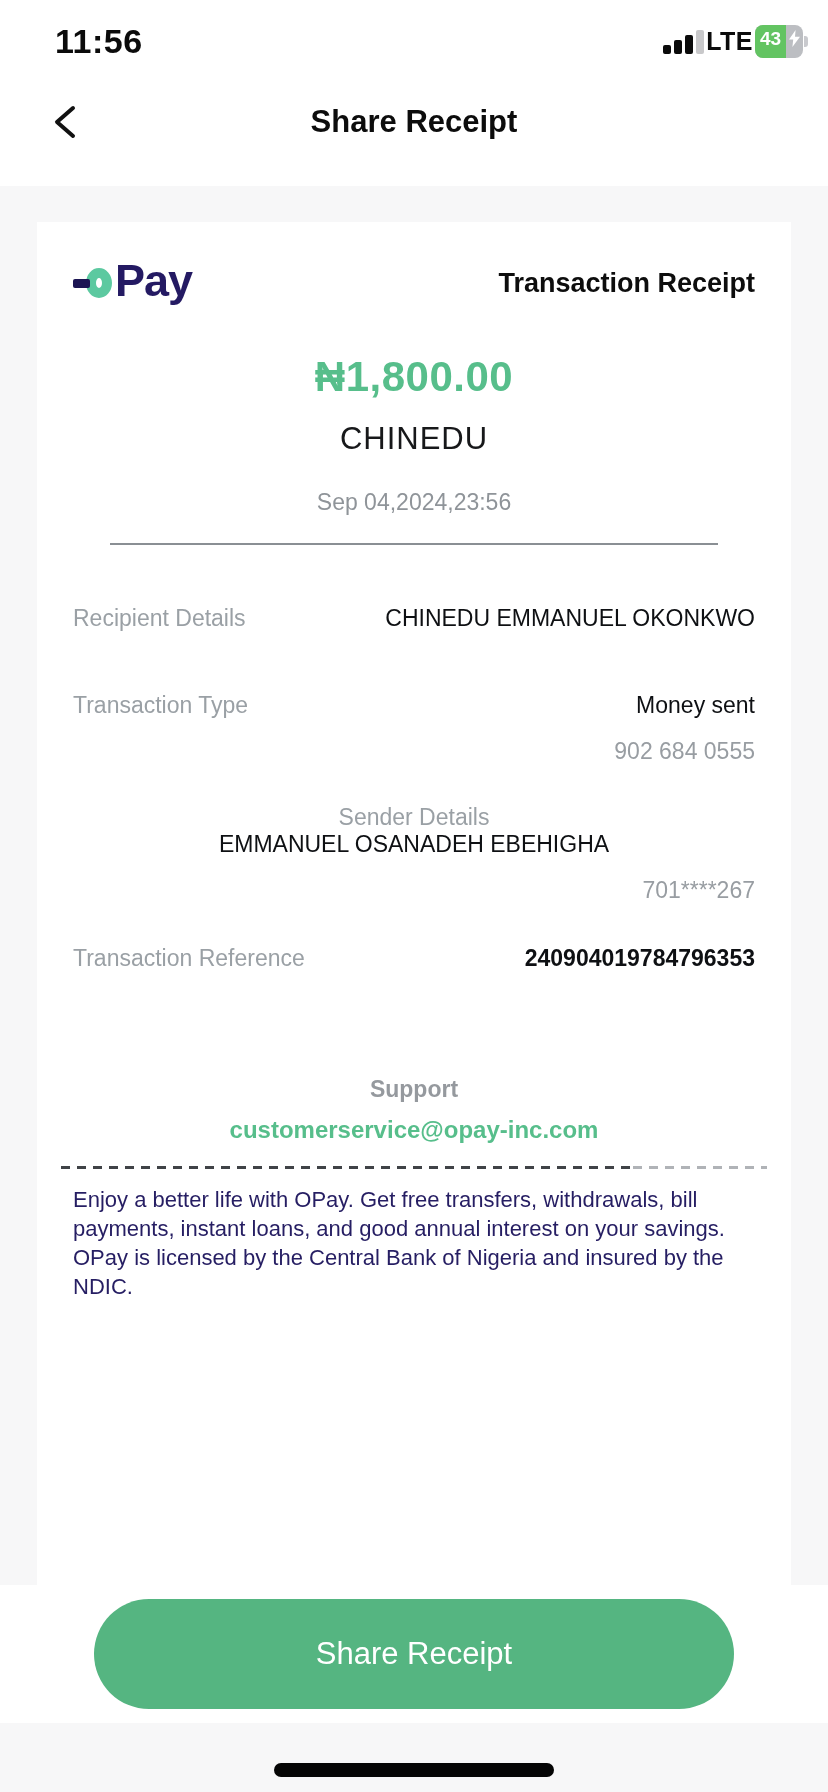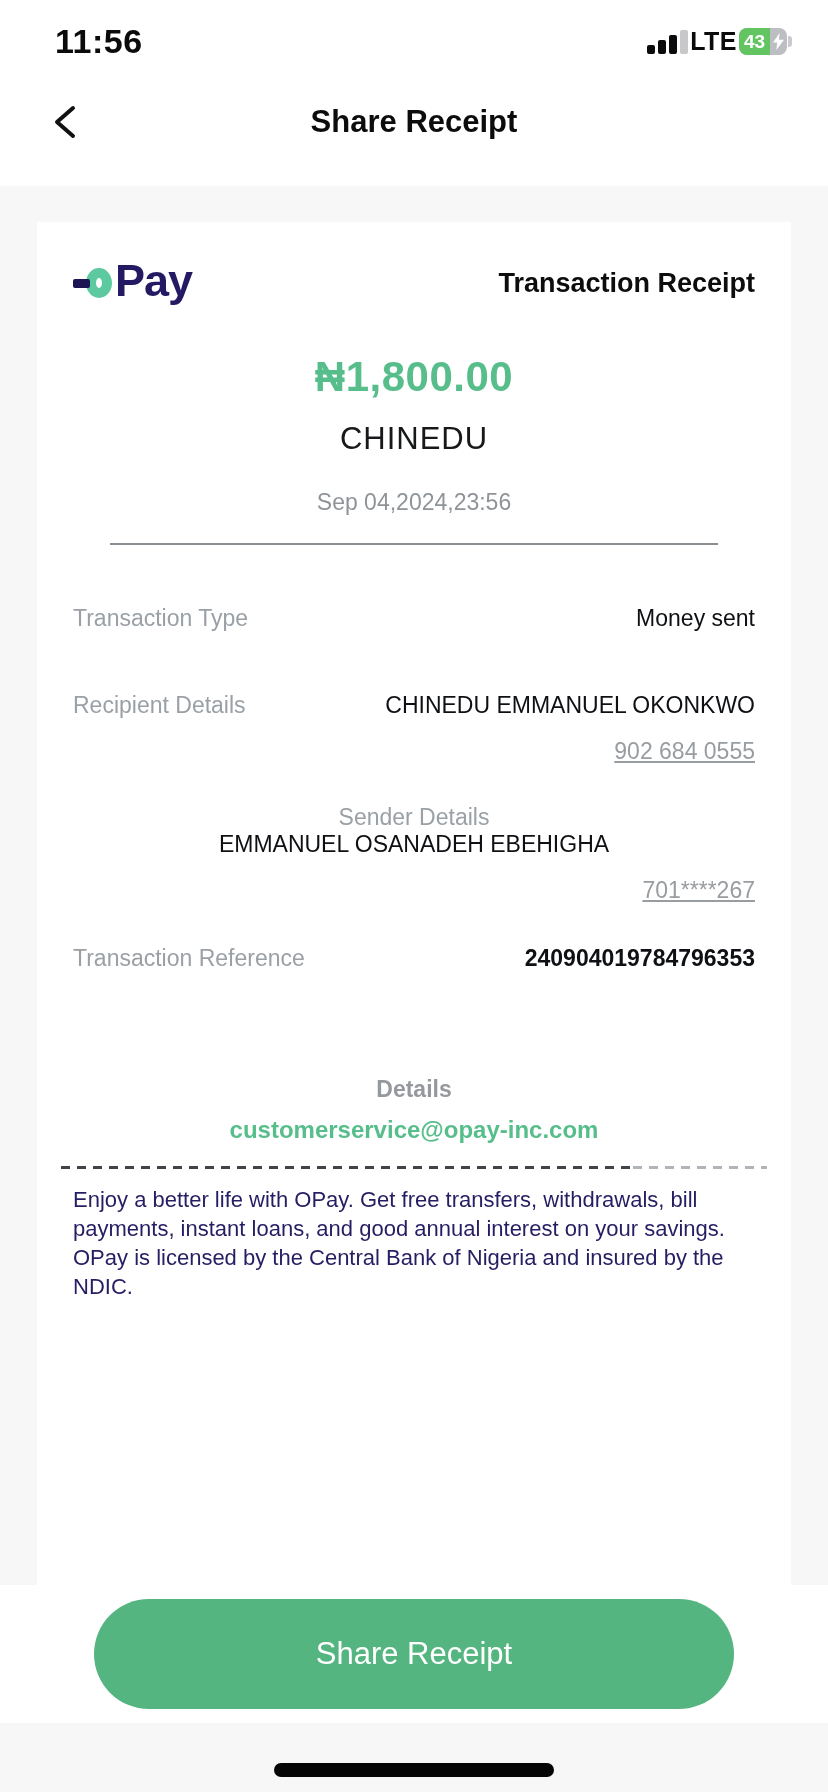--- a/index.html
+++ b/index.html
@@ -2,30 +2,30 @@
 <html><head>
 <meta charset="utf-8">
 <style>
   * { margin:0; padding:0; box-sizing:border-box; }
   html,body { width:828px; }
   body { font-family:"Liberation Sans","DejaVu Sans",sans-serif; }
   .screen { position:relative; width:828px; height:1792px; background:#f7f7f8; overflow:hidden; }
 
   
   .topbar { position:absolute; top:0; left:0; width:828px; height:186px; background:#ffffff; }
-  .status-row { position:absolute; top:22px; left:55px; right:36px; display:flex; justify-content:space-between; align-items:center; }
+  .status-row { position:absolute; top:22px; left:55px; right:20px; display:flex; justify-content:space-between; align-items:center; }
   .time { font-size:34px; font-weight:700; color:#0b0b0b; letter-spacing:0.5px; }
   .status-right { display:flex; align-items:center; gap:2px; }
   .sig { display:flex; align-items:flex-end; gap:3px; height:24px; }
   .sig i { display:block; width:8px; border-radius:2px; background:#0b0b0b; }
   .sig .b1{height:9px;} .sig .b2{height:14px;} .sig .b3{height:19px;}
   .sig .b4{height:24px; background:#c8c8ca;}
   .lte { font-size:25px; font-weight:700; color:#0b0b0b; letter-spacing:0.5px; }
   .battery { display:flex; align-items:center; }
-  .bat-body { position:relative; width:48px; height:27px; border-radius:8px; background:#bcbec2; overflow:hidden; }
+  .bat-body { position:relative; width:48px; height:33px; border-radius:8px; background:#bcbec2; overflow:hidden; }
   .bat-green { position:absolute; left:0; top:0; bottom:0; width:31px; background:#63c462; }
   .bat-pct { position:absolute; left:5px; top:0; height:27px; line-height:27px; font-size:19px; font-weight:700; color:#ffffff; z-index:2; }
   .bat-bolt { position:absolute; right:2px; top:5px; z-index:2; }
   .bat-nub { width:4px; height:11px; margin-left:1px; background:#c9cace; border-radius:0 3px 3px 0; }
 
   .nav-row { position:absolute; top:96px; left:0; right:0; height:52px; }
   .back-btn { position:absolute; left:50px; top:9px; width:30px; height:34px; background:none; border:none; cursor:pointer; }
   .page-title { text-align:center; line-height:52px; font-size:31px; font-weight:800; color:#0c0c0c; }
 
   
@@ -45,21 +45,21 @@
 
   .detail-row { display:flex; justify-content:space-between; align-items:center; }
   .row-1 { margin-top:60px; }
   .row-2 { margin-top:60px; }
   .row-3 { margin-top:39px;flex-direction:column; }
   .row-4 { margin-top:41px; }
   .label { font-size:23px; color:#9aa0a5; }
   .value { font-size:23px; color:#0e1013; font-weight:400; }
   .value.medium { font-weight:500; }
   .value.strong { font-weight:600; }
-  .sub-value { margin-top:19px; text-align:right; font-size:23px; color:#989da2;text-decoration:underline; }
+  .sub-value { margin-top:19px; text-align:right; font-size:23px; color:#989da2; }
 
   .support-label { margin-top:104px; text-align:center; font-size:23px; font-weight:600; color:#95999e; }
   .support-email { margin-top:13px; text-align:center; font-size:24px; font-weight:700; color:#57be8b; }
 
   .dashed-divider { position:relative; margin:22px -12px 0; height:3px; }
   .dd-dark  { position:absolute; left:0; top:0; height:3px; width:81%;
               background:repeating-linear-gradient(90deg,#404347 0 9px,transparent 9px 16px); }
   .dd-light { position:absolute; right:0; top:0; height:3px; width:19%;
               background:repeating-linear-gradient(90deg,#b0b3b7 0 9px,transparent 9px 16px); }
 
@@ -121,43 +121,43 @@
       </div>
       <div class="receipt-title">Transaction Receipt</div>
     </div>
 
     <div class="amount">₦1,800.00</div>
     <div class="status-text">CHINEDU</div>
     <div class="datetime">Sep 04,2024,23:56</div>
 
     <div class="solid-divider"></div>
 
+    <div class="detail-row row-2">
+      <span class="label">Recipient Details</span>
+      <span class="value medium">CHINEDU EMMANUEL OKONKWO</span>
+    </div>
+
     <div class="detail-row row-1">
       <span class="label">Transaction Type</span>
       <span class="value">Money sent</span>
-    </div>
-
-    <div class="detail-row row-2">
-      <span class="label">Recipient Details</span>
-      <span class="value medium">CHINEDU EMMANUEL OKONKWO</span>
     </div>
     <div class="sub-value">902 684 0555</div>
 
     <div class="detail-row row-3">
       <span class="label">Sender Details</span>
       <span class="value medium">EMMANUEL OSANADEH EBEHIGHA</span>
     </div>
     <div class="sub-value">701****267</div>
 
     <div class="detail-row row-4">
       <span class="label">Transaction Reference</span>
       <span class="value strong">240904019784796353</span>
     </div>
 
-    <div class="support-label">Details</div>
+    <div class="support-label">Support</div>
     <div class="support-email">customerservice@opay-inc.com</div>
 
     <div class="dashed-divider">
       <span class="dd-dark"></span>
         <span class="dd-light"></span>
     </div>
 
     <p class="footer-note">Enjoy a better life with OPay. Get free transfers, withdrawals, bill payments, instant loans, and good annual interest on your savings. OPay is licensed by the Central Bank of Nigeria and insured by the NDIC.</p>
   </div>
 

